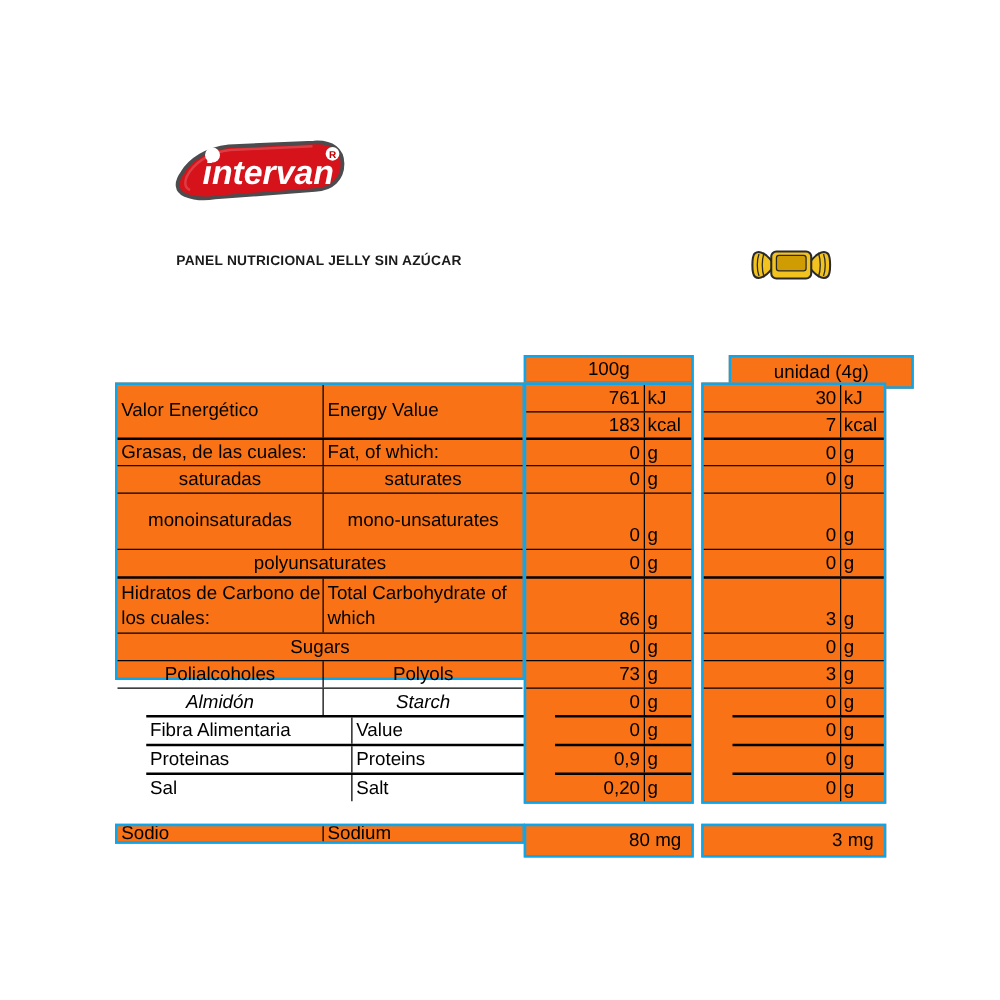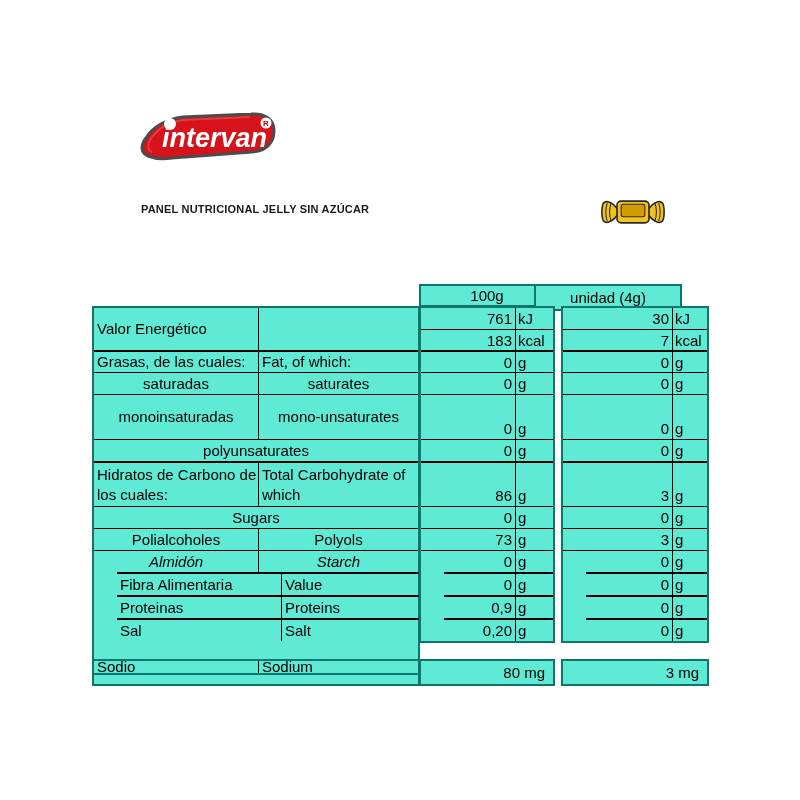--- a/index.html
+++ b/index.html
@@ -11,26 +11,26 @@
   
   #logo { left:138px; top:110px; width:140px; height:54px; }
 
   
   #title { left:141px; top:203px; font-size:11px; font-weight:bold; letter-spacing:.2px; color:#1a1a1a; }
 
   
   #candy { left:600px; top:193px; width:66px; height:38px; }
 
   
-  .tbox { position:absolute; border:2px solid #0f766e; background:#5eead4; font-size:15px; }
+  .tbox { position:absolute; border:2px solid #0ea5e9; background:#f97316; font-size:15px; }
   .hdrbox { display:flex; align-items:center; justify-content:center; }
   #hdr-100g   { left:419px; top:284px; width:136px; height:23px; }
-  #hdr-unidad { left:534px; top:284px; width:148px; height:27px; }
-
-  #labels-box { left:92px;  top:306px; width:328px; height:380px; }
+  #hdr-unidad { left:583px; top:284px; width:148px; height:27px; }
+
+  #labels-box { left:92px;  top:306px; width:328px; height:238px; }
   #v100-box   { left:419px; top:306px; width:136px; height:337px; }
   #vu-box     { left:561px; top:306px; width:148px; height:337px; }
 
   
   .row { display:flex; width:100%; }
   .h42{height:42px;} .h22{height:22px;} .h45{height:45px;} .h23{height:23px;margin-left:23px;}
   .bt1 { border-top:1px solid #000; }
   .bt2 { border-top:2px solid #000; }
 
   
@@ -85,20 +85,21 @@
     <rect x="16.5" y="7.5" width="31" height="21" rx="4" stroke="#2a2a2a" stroke-width="1.6" fill="#f2c21f"></rect>
     <rect x="20.5" y="10.5" width="23" height="12" rx="2" stroke="#2a2a2a" stroke-width="1" fill="#d09c04"></rect>
   </svg>
 
   <div id="hdr-100g" class="tbox hdrbox">100g</div>
   <div id="hdr-unidad" class="tbox hdrbox">unidad (4g)</div>
 
   <div id="labels-box" class="tbox">
     <div class="row h42">
       <div class="lc es">Valor Energético</div>
+      <div class="lc en">Energy Value</div>
     </div>
     <div class="row h22 bt2">
       <div class="lc es">Grasas, de las cuales:</div>
       <div class="lc en">Fat, of which:</div>
     </div>
     <div class="row h22 bt1 sub">
       <div class="lc es">saturadas</div>
       <div class="lc en">saturates</div>
     </div>
     <div class="row h45 bt1 sub">

